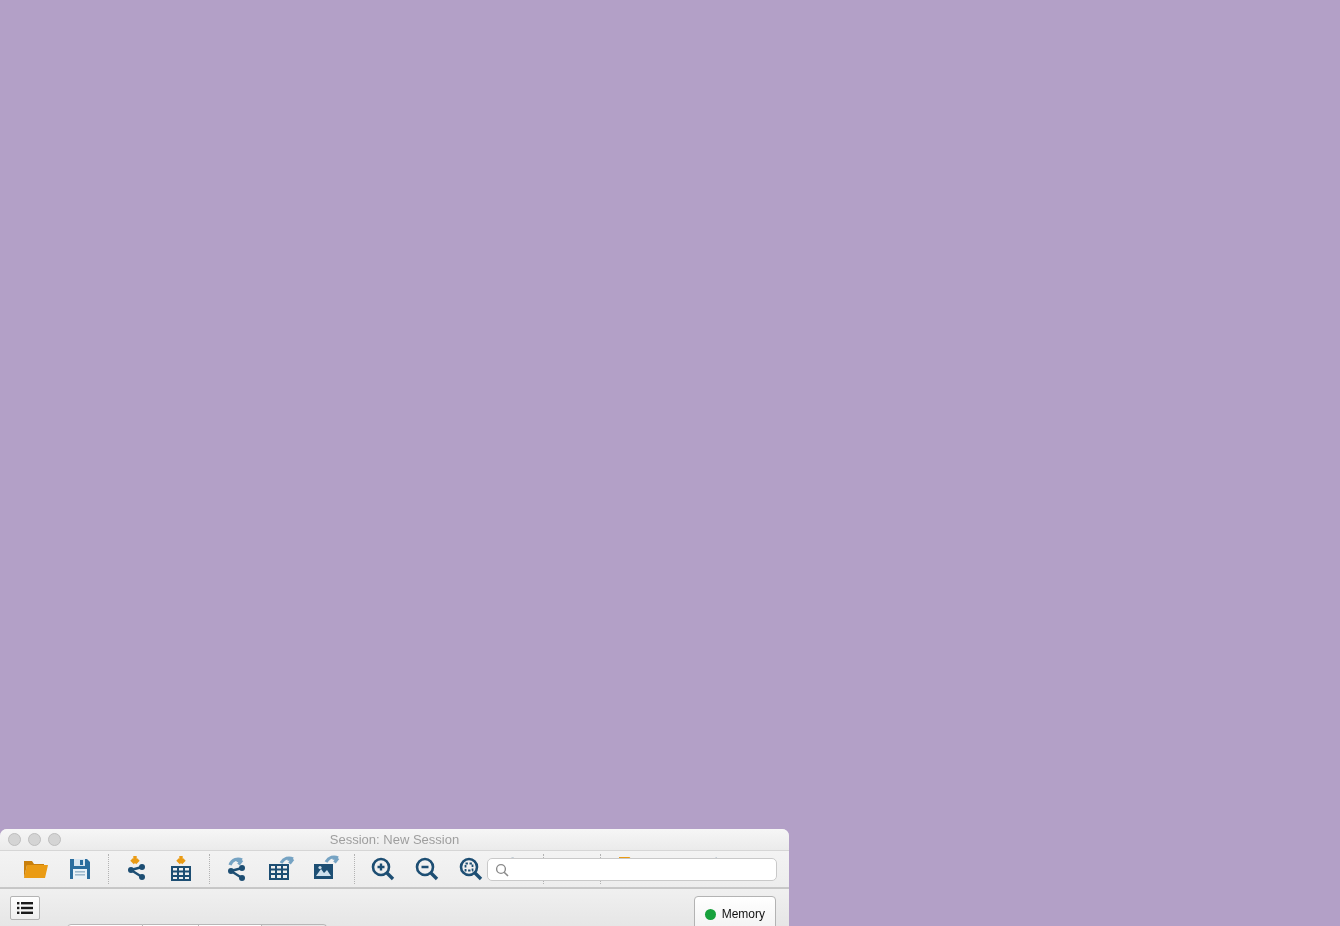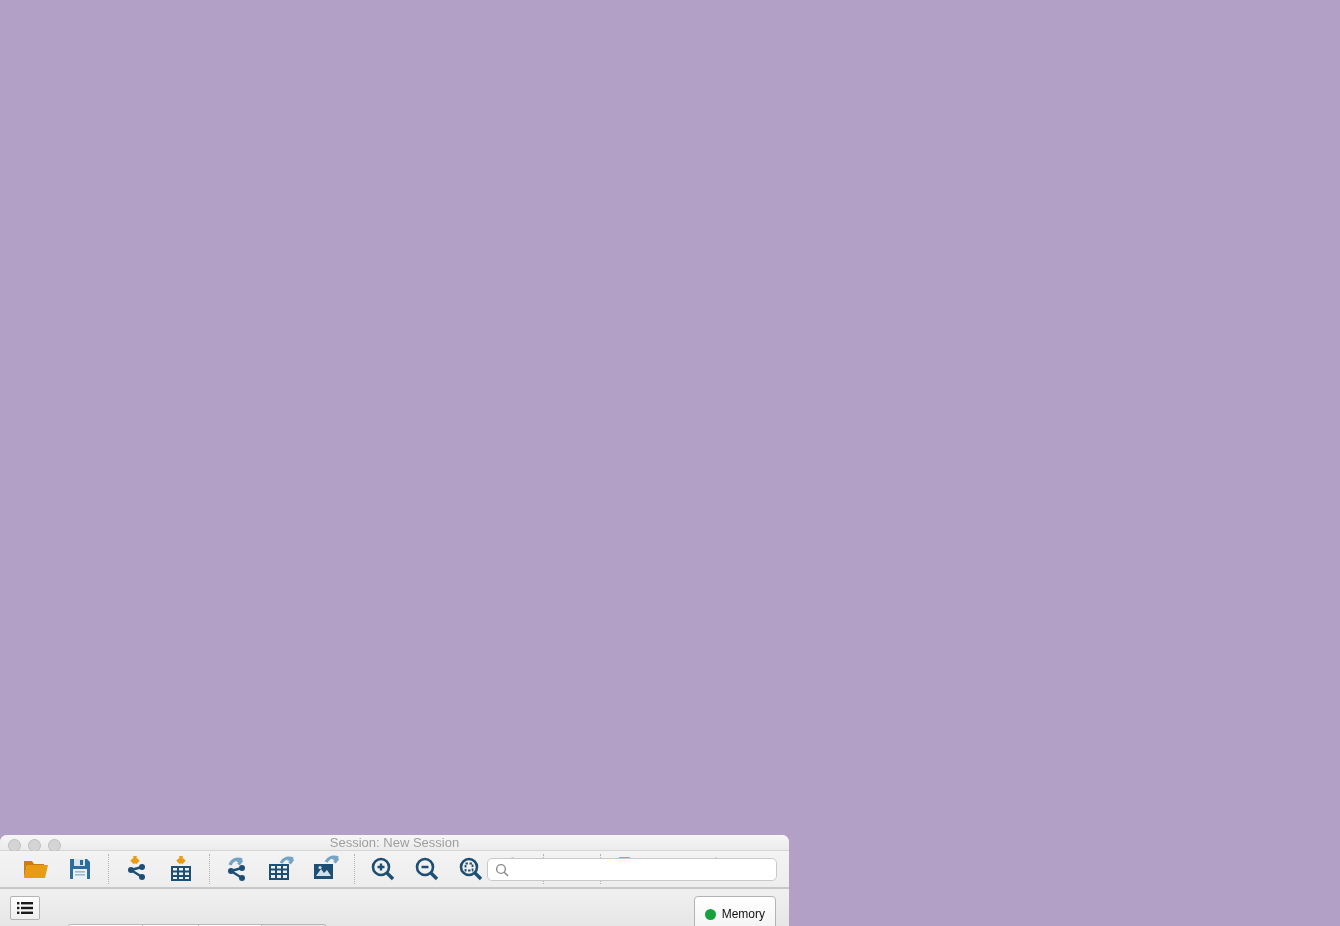--- a/index.html
+++ b/index.html
@@ -4,21 +4,21 @@
 <style>
   * { margin:0; padding:0; box-sizing:border-box; }
   html,body { width:1340px; height:926px; overflow:hidden; }
   body { background:#b3a0c7; font-family:"Liberation Sans","DejaVu Sans",sans-serif; font-size:13px; color:#111; }
 
   .window { position:absolute; left:0; top:4; right:3; bottom:0;
             background:#ececec; border-top-left-radius:7px; border-top-right-radius:7px;
             display:flex; flex-direction:column; overflow:hidden; }
 
   
-  .titlebar { height:16px; background:linear-gradient(#f6f6f6,#ebebeb);
+  .titlebar { height:22px; background:linear-gradient(#f6f6f6,#ebebeb);
               border-bottom:1px solid #d6d6d6; position:relative;
               display:flex; align-items:center; justify-content:center; }
   .titlebar .lights { position:absolute; left:8px; top:4px; display:flex; gap:7px; }
   .light-inactive { width:13px; height:13px; border-radius:50%; background:#d4d4d4; border:1px solid #bdbdbd; }
   .win-title { color:#9e9e9e; font-size:13px; }
 
   
   .toolbar { height:37px; background:linear-gradient(#f3f3f3,#ededed); border-bottom:1px solid #c8c8c8;
              display:flex; align-items:center; padding-left:8px; position:relative; }
   .tb-group { display:flex; align-items:center; gap:12px; padding:0 12px; }

